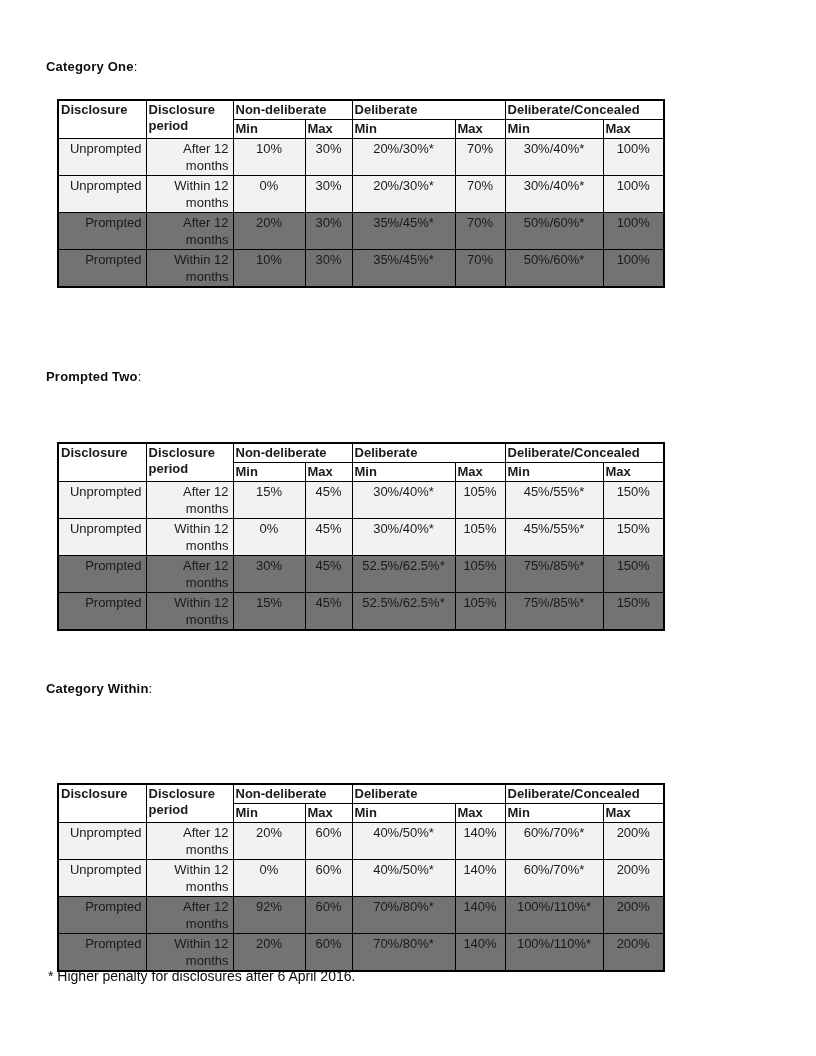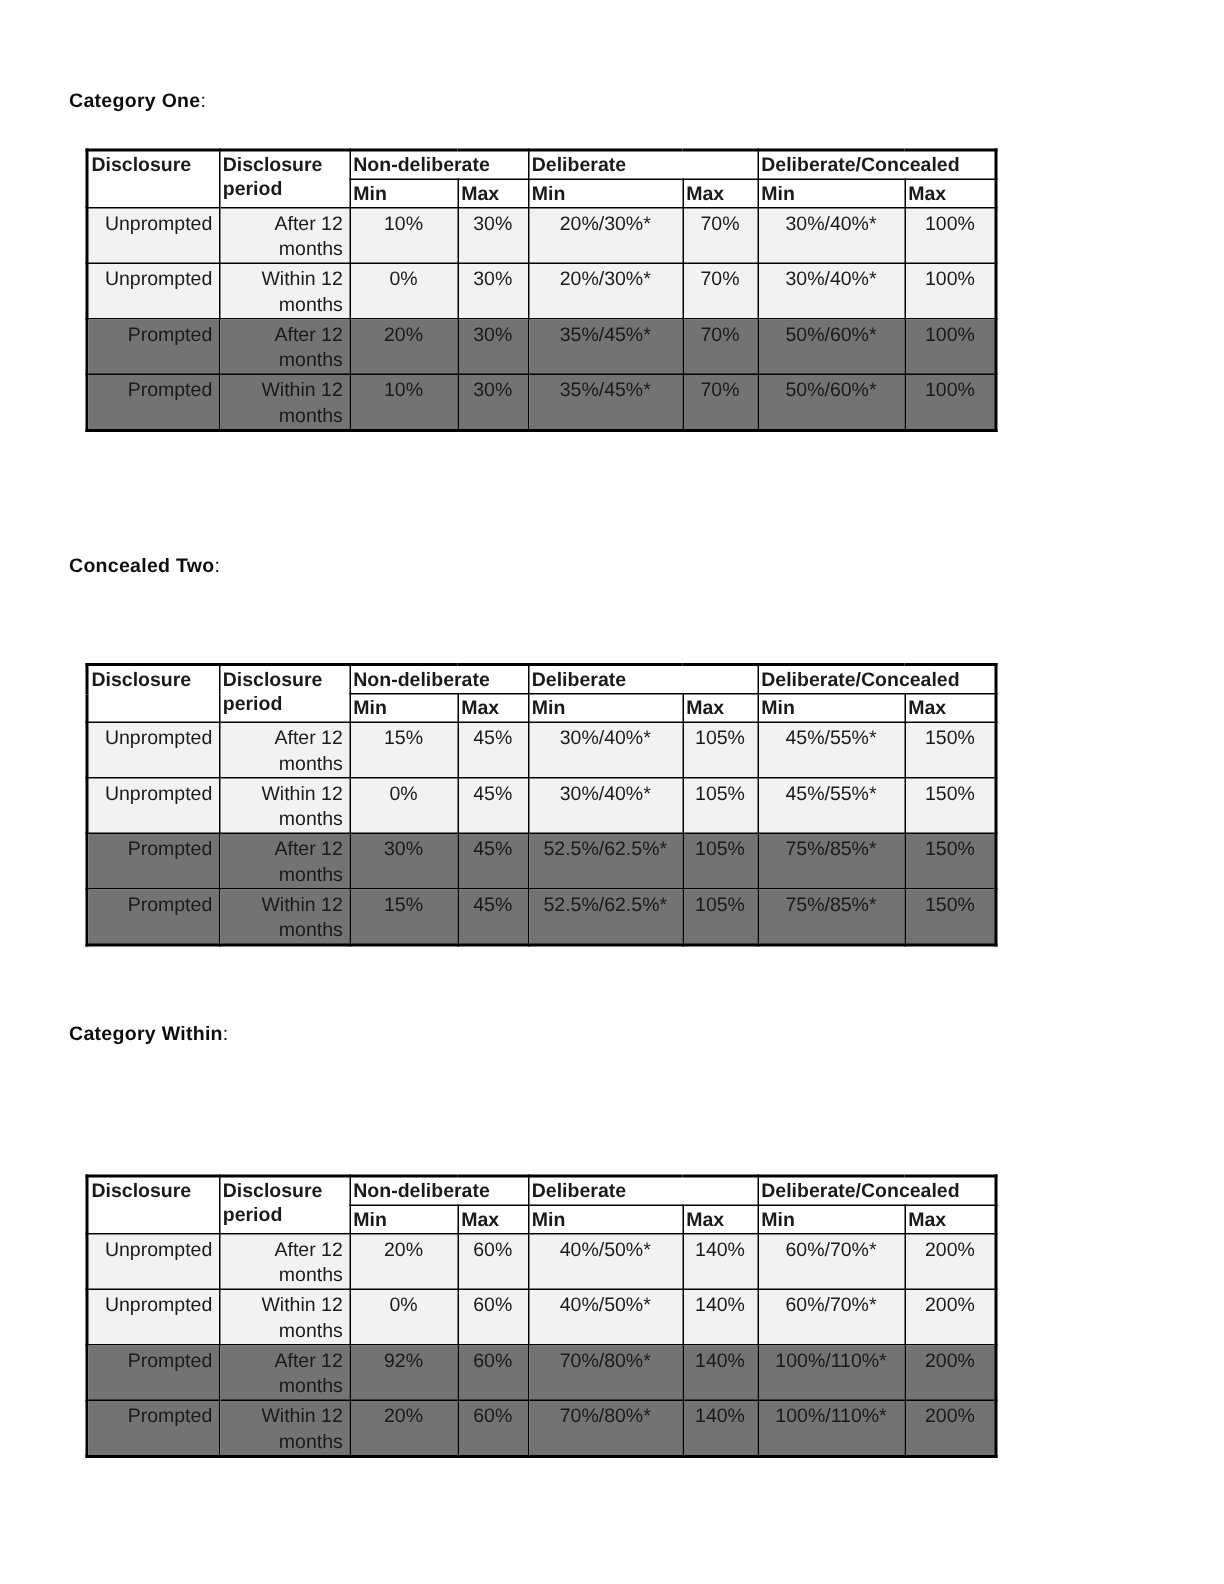--- a/index.html
+++ b/index.html
@@ -112,21 +112,21 @@
         <td class="cell-num">30%</td>
         <td class="cell-num">35%/45%*</td>
         <td class="cell-num">70%</td>
         <td class="cell-num">50%/60%*</td>
         <td class="cell-num">100%</td>
       </tr>
     </tbody>
   </table>
 
   <div class="heading" style="top:367px">
-    <span>Concealed Two</span><span class="colon">:</span>
+    <span>Prompted Two</span><span class="colon">:</span>
   </div>
 
   <table class="ptable" style="top:442px">
     <colgroup>
       <col style="width:88px">
         <col style="width:87px">
         <col style="width:72px">
         <col style="width:47px">
       <col style="width:103px">
         <col style="width:50px">
@@ -263,14 +263,15 @@
         <td class="cell-num">20%</td>
         <td class="cell-num">60%</td>
         <td class="cell-num">70%/80%*</td>
         <td class="cell-num">140%</td>
         <td class="cell-num">100%/110%*</td>
         <td class="cell-num">200%</td>
       </tr>
     </tbody>
   </table>
 
+  <div class="footnote">* Higher penalty for disclosures after 6 April 2016.</div>
 
 </div>
 
 </body></html>

